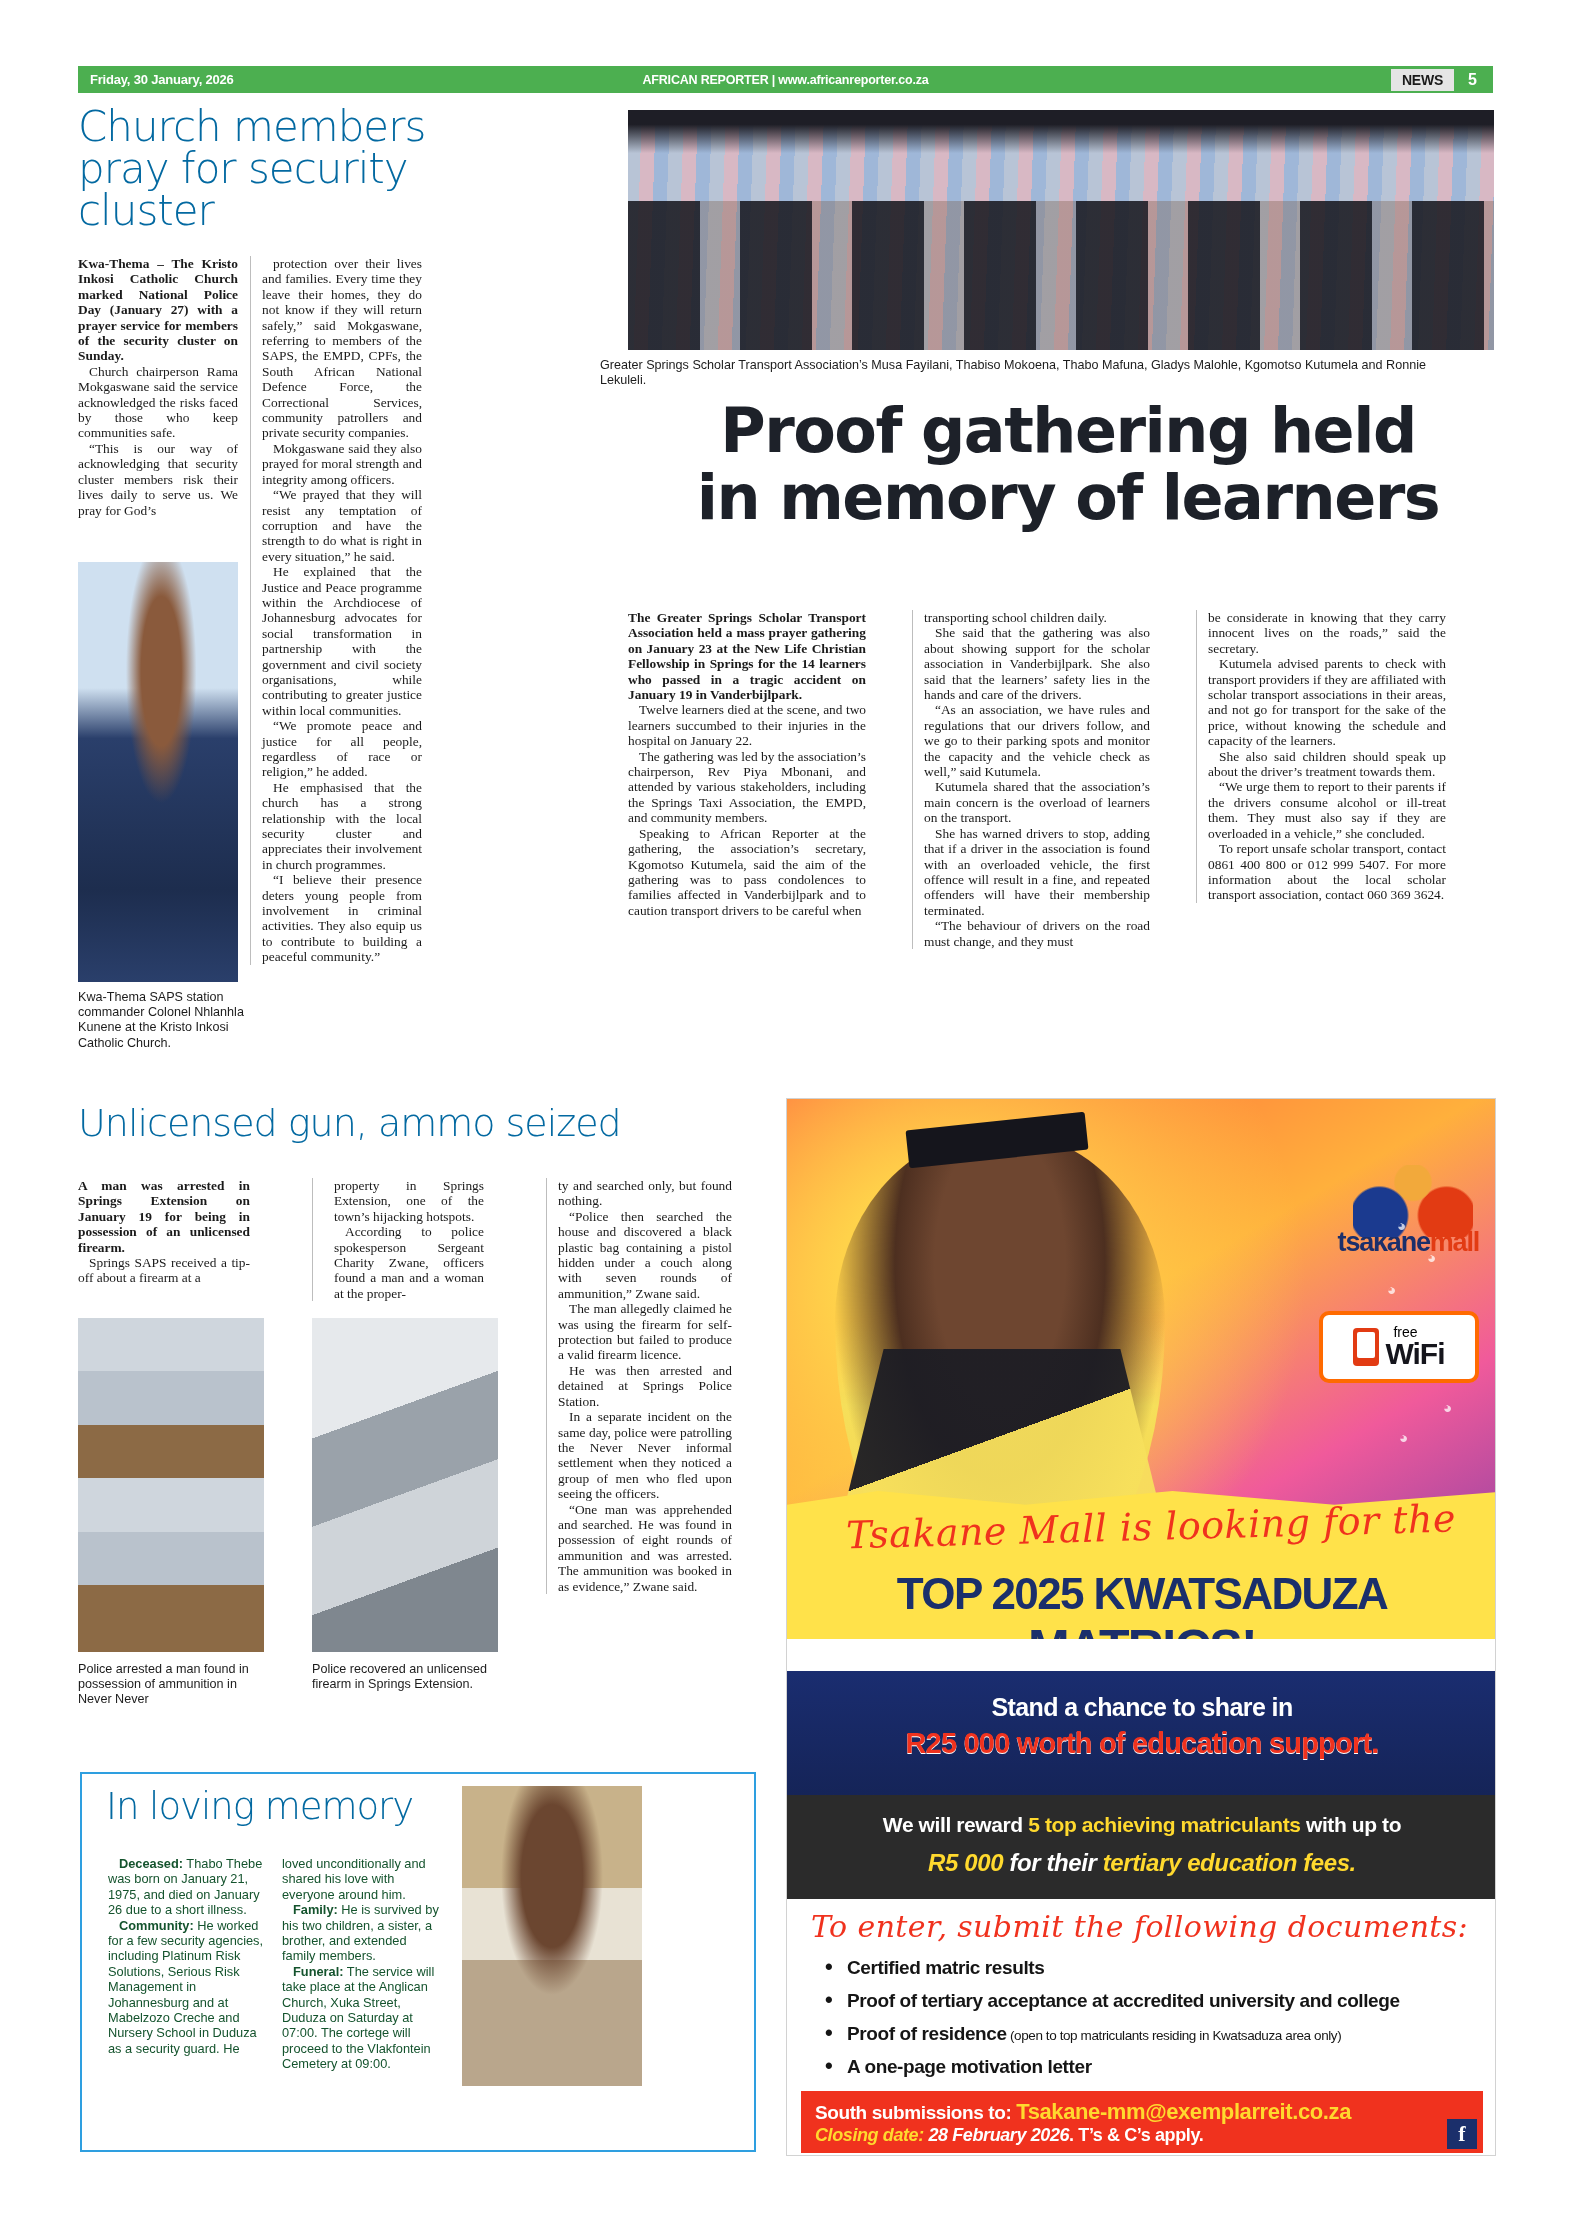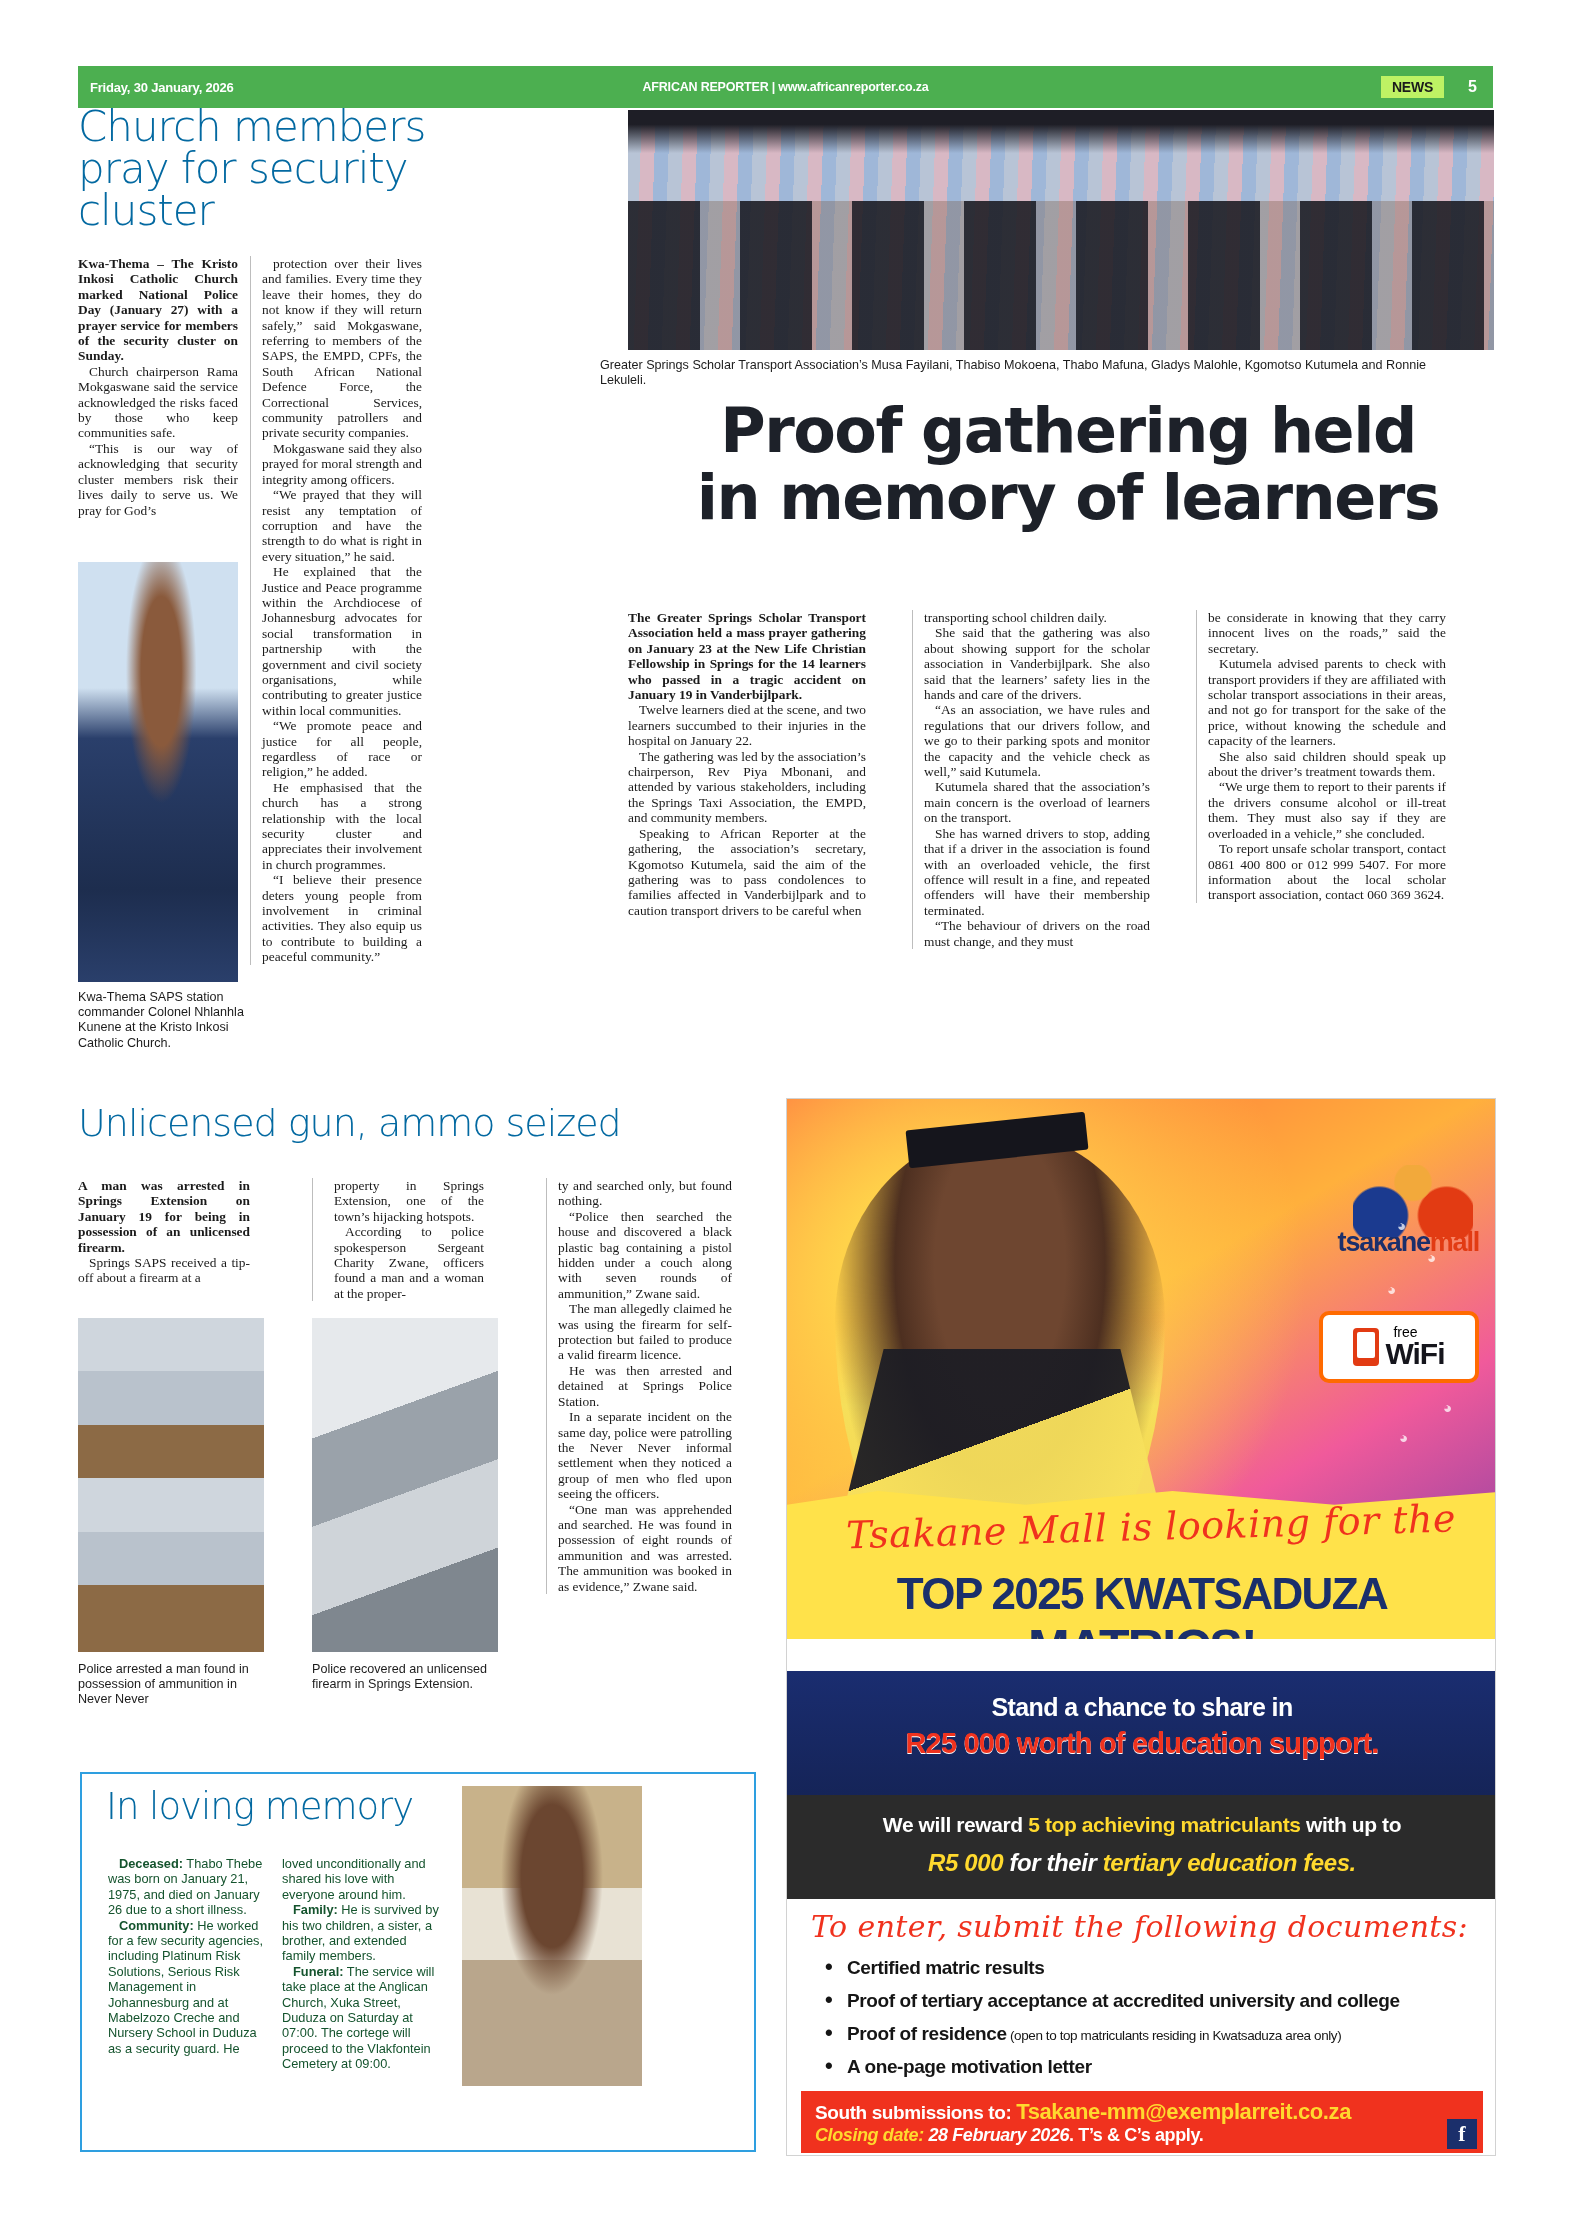--- a/index.html
+++ b/index.html
@@ -6,37 +6,37 @@
   html, body {
     width: 1572px; height: 2224px;
     background: #ffffff;
     font-family: "Liberation Sans", sans-serif;
     overflow: hidden;
   }
   .page { position: relative; width: 1572px; height: 2224px; background:#fff; }
 
   
   .masthead {
-    position: absolute; left: 78px; top: 66px; width: 1415px; height: 42px;
+    position: absolute; left: 78px; top: 66px; width: 1415px; height: 27px;
     background: #4caf50;
     display: flex; align-items: center;
     color: #fff;
   }
   .masthead .date {
     font-size: 13px; font-weight: bold; padding-left: 12px;
     letter-spacing: -0.2px; white-space: nowrap;
   }
   .masthead .center {
     position: absolute; left: 0; right: 0; text-align: center;
     font-size: 12.5px; font-weight: bold; letter-spacing: -0.2px;
   }
   .masthead .spacer { flex: 1; }
   .masthead .section-tag {
-    background: #bef264; color: #1b1b1b; font-size: 14px; font-weight: bold;
-    padding: 3px 11px; margin-right: 24px; z-index:2; letter-spacing:-0.2px;
+    background: #e5e5e5; color: #1b1b1b; font-size: 14px; font-weight: bold;
+    padding: 3px 11px; margin-right: 14px; z-index:2; letter-spacing:-0.2px;
   }
   .masthead .pagenum {
     font-size: 16px; font-weight: bold; padding-right: 16px; z-index:2;
   }
 
   
   .display-head {
     font-family: "DejaVu Sans", sans-serif;
     font-weight: 300;
     color: #0369a1;

